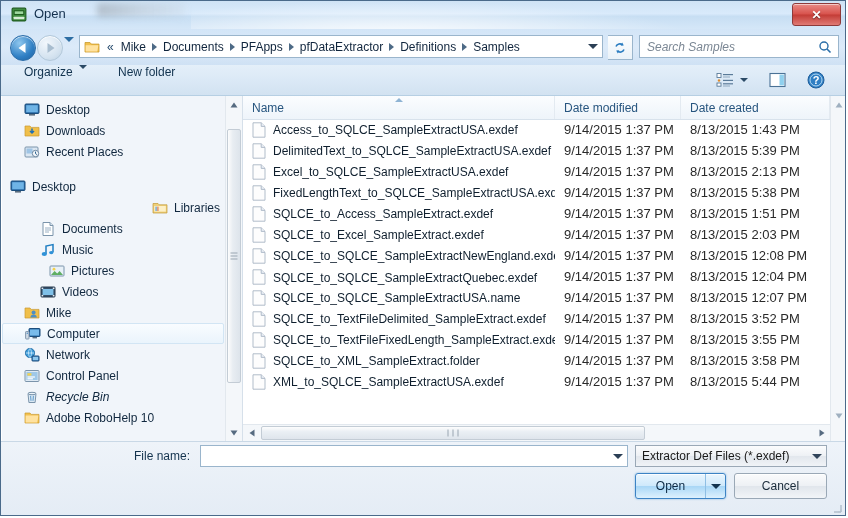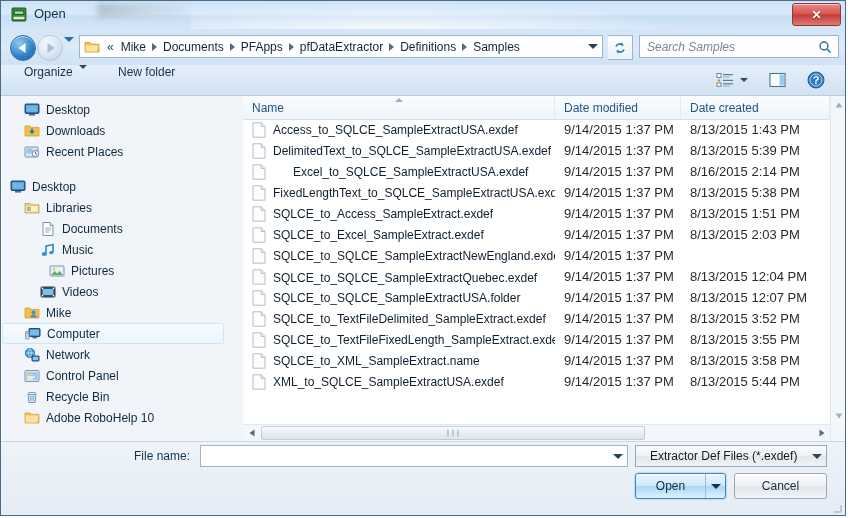--- a/index.html
+++ b/index.html
@@ -222,21 +222,20 @@
     position: absolute; left: 0; top: 95px;
     width: 846px; height: 345px;
     background: #fff;
   }
   .sidebar {
     position: absolute; left: 1px; top: 0;
     width: 240px; height: 345px;
     background: #f1f5fa;
     border-right: 1px solid #d6e0ea;
     overflow: hidden;
-    padding-left: 36px;
   }
   .tree {
     position: absolute; left: 0; top: 3px;
     width: 222px;
   }
   .tree-item {
     height: 21px;
     display: flex; align-items: center;
     font-size: 12px; color: #11283f;
     cursor: pointer;
@@ -418,21 +417,21 @@
   .filter-combo {
     position: absolute; left: 634px; top: 444px;
     width: 192px; height: 22px;
     border: 1px solid #9aa8b6;
     background: linear-gradient(to bottom,#fbfcfd 0%,#eef1f5 48%,#e2e7ed 52%,#f0f3f7 100%);
     box-sizing: border-box;
     display: flex; align-items: center;
     cursor: pointer;
   }
   .filter-text {
-    flex: 1; margin-left: 14px;
+    flex: 1; margin-left: 6px;
     font-size: 12px; color: #1a1a1a;
     white-space: nowrap; overflow: hidden;
   }
   .filter-caret {
     width: 18px; display: flex; align-items: center; justify-content: center;
     flex: none;
   }
   .filter-caret .tri-down { border-top-color: #30445a; }
 
   .open-split {
@@ -639,21 +638,21 @@
           <div class="tree-item" style="padding-left: 8px;">
             <span class="tree-icon">
               <svg width="16" height="16" viewBox="0 0 16 16">
                 <rect x="1" y="2" width="14" height="9.5" rx="1" fill="#2b6ca8" stroke="#1b4d7d"></rect>
                 <rect x="2.2" y="3.2" width="11.6" height="7" fill="#6fb4e6"></rect>
                 <rect x="5" y="12" width="6" height="1.6" fill="#5b6e80"></rect>
               </svg>
             </span>
             <span class="tree-label">Desktop</span>
           </div>
-          <div class="tree-item" style="padding-left: 22px;">
+          <div class="tree-item" style="padding-left: 22px; justify-content: flex-end;">
             <span class="tree-icon">
               <svg width="16" height="16" viewBox="0 0 16 16">
                 <path d="M1 3.5h5l1.2 1.3H15V13H1z" fill="#efd07a" stroke="#c09a38" stroke-width="0.7"></path>
                 <rect x="2.2" y="6" width="11.6" height="5.6" fill="#fdf0c6"></rect>
                 <rect x="3.4" y="6.6" width="1.4" height="4.4" fill="#6fa8d8"></rect>
                 <rect x="5.2" y="6.6" width="1.4" height="4.4" fill="#e08a6a"></rect>
               </svg>
             </span>
             <span class="tree-label">Libraries</span>
           </div>
@@ -742,21 +741,21 @@
               <svg width="16" height="16" viewBox="0 0 16 16">
                 <rect x="1" y="2.5" width="14" height="11" rx="1" fill="#dfeaf4" stroke="#7b94ab"></rect>
                 <rect x="2.4" y="4" width="11.2" height="8" fill="#9fc8e8"></rect>
                 <rect x="3.4" y="5.2" width="4" height="2.4" fill="#f3d14e"></rect>
                 <rect x="3.4" y="8.4" width="7.5" height="1.2" fill="#fff"></rect>
                 <rect x="3.4" y="10.2" width="5.5" height="1.2" fill="#fff"></rect>
               </svg>
             </span>
             <span class="tree-label">Control Panel</span>
           </div>
-          <div class="tree-item" style="padding-left: 22px;">
+          <div class="tree-item" style="padding-left: 22px; font-style: italic;">
             <span class="tree-icon">
               <svg width="16" height="16" viewBox="0 0 16 16">
                 <path d="M4 4.5h8l-0.9 9H4.9z" fill="#dbe9f4" stroke="#7b94ab"></path>
                 <ellipse cx="8" cy="4.5" rx="4" ry="1.2" fill="#eef5fa" stroke="#7b94ab"></ellipse>
                 <path d="M6.6 6.8l0.4 5M9.4 6.8l-0.4 5" stroke="#4d8ec4" stroke-width="0.9"></path>
               </svg>
             </span>
             <span class="tree-label">Recycle Bin</span>
           </div>
           <div class="tree-item" style="padding-left: 22px;">
@@ -823,29 +822,29 @@
               <svg class="file-icon" viewBox="0 0 14 16">
                 <path d="M1 0.8h8.2L13 4.4V15.2H1z" fill="#fdfdfd" stroke="#a8b6c4" stroke-width="0.9"></path>
                 <path d="M9.2 0.8v3.6H13" fill="#e9eef4" stroke="#a8b6c4" stroke-width="0.9"></path>
               </svg>
               <span>DelimitedText_to_SQLCE_SampleExtractUSA.exdef</span>
             </div>
             <div class="fcell" style="width: 126px;">9/14/2015 1:37 PM</div>
             <div class="fcell" style="width: 149px;">8/13/2015 5:39 PM</div>
           </div>
           <div class="frow">
-            <div class="fcell-name" style="width: 312px; gap: 20px;">
+            <div class="fcell-name" style="width: 312px;">
               <svg class="file-icon" viewBox="0 0 14 16">
                 <path d="M1 0.8h8.2L13 4.4V15.2H1z" fill="#fdfdfd" stroke="#a8b6c4" stroke-width="0.9"></path>
                 <path d="M9.2 0.8v3.6H13" fill="#e9eef4" stroke="#a8b6c4" stroke-width="0.9"></path>
               </svg>
               <span>Excel_to_SQLCE_SampleExtractUSA.exdef</span>
             </div>
             <div class="fcell" style="width: 126px;">9/14/2015 1:37 PM</div>
-            <div class="fcell" style="width: 149px;">8/16/2015 2:14 PM</div>
+            <div class="fcell" style="width: 149px;">8/13/2015 2:13 PM</div>
           </div>
           <div class="frow">
             <div class="fcell-name" style="width: 312px;">
               <svg class="file-icon" viewBox="0 0 14 16">
                 <path d="M1 0.8h8.2L13 4.4V15.2H1z" fill="#fdfdfd" stroke="#a8b6c4" stroke-width="0.9"></path>
                 <path d="M9.2 0.8v3.6H13" fill="#e9eef4" stroke="#a8b6c4" stroke-width="0.9"></path>
               </svg>
               <span>FixedLengthText_to_SQLCE_SampleExtractUSA.exdef</span>
             </div>
             <div class="fcell" style="width: 126px;">9/14/2015 1:37 PM</div>
@@ -875,39 +874,40 @@
           </div>
           <div class="frow">
             <div class="fcell-name" style="width: 312px;">
               <svg class="file-icon" viewBox="0 0 14 16">
                 <path d="M1 0.8h8.2L13 4.4V15.2H1z" fill="#fdfdfd" stroke="#a8b6c4" stroke-width="0.9"></path>
                 <path d="M9.2 0.8v3.6H13" fill="#e9eef4" stroke="#a8b6c4" stroke-width="0.9"></path>
               </svg>
               <span>SQLCE_to_SQLCE_SampleExtractNewEngland.exdef</span>
             </div>
             <div class="fcell" style="width: 126px;">9/14/2015 1:37 PM</div>
+            <div class="fcell" style="width: 149px;">8/13/2015 12:08 PM</div>
           </div>
           <div class="frow">
             <div class="fcell-name" style="width: 312px; align-items: flex-end;">
               <svg class="file-icon" viewBox="0 0 14 16">
                 <path d="M1 0.8h8.2L13 4.4V15.2H1z" fill="#fdfdfd" stroke="#a8b6c4" stroke-width="0.9"></path>
                 <path d="M9.2 0.8v3.6H13" fill="#e9eef4" stroke="#a8b6c4" stroke-width="0.9"></path>
               </svg>
               <span>SQLCE_to_SQLCE_SampleExtractQuebec.exdef</span>
             </div>
             <div class="fcell" style="width: 126px;">9/14/2015 1:37 PM</div>
             <div class="fcell" style="width: 149px;">8/13/2015 12:04 PM</div>
           </div>
           <div class="frow">
             <div class="fcell-name" style="width: 312px;">
               <svg class="file-icon" viewBox="0 0 14 16">
                 <path d="M1 0.8h8.2L13 4.4V15.2H1z" fill="#fdfdfd" stroke="#a8b6c4" stroke-width="0.9"></path>
                 <path d="M9.2 0.8v3.6H13" fill="#e9eef4" stroke="#a8b6c4" stroke-width="0.9"></path>
               </svg>
-              <span>SQLCE_to_SQLCE_SampleExtractUSA.folder</span>
+              <span>SQLCE_to_SQLCE_SampleExtractUSA.name</span>
             </div>
             <div class="fcell" style="width: 126px;">9/14/2015 1:37 PM</div>
             <div class="fcell" style="width: 149px;">8/13/2015 12:07 PM</div>
           </div>
           <div class="frow">
             <div class="fcell-name" style="width: 312px;">
               <svg class="file-icon" viewBox="0 0 14 16">
                 <path d="M1 0.8h8.2L13 4.4V15.2H1z" fill="#fdfdfd" stroke="#a8b6c4" stroke-width="0.9"></path>
                 <path d="M9.2 0.8v3.6H13" fill="#e9eef4" stroke="#a8b6c4" stroke-width="0.9"></path>
               </svg>
@@ -926,21 +926,21 @@
             </div>
             <div class="fcell" style="width: 126px;">9/14/2015 1:37 PM</div>
             <div class="fcell" style="width: 149px;">8/13/2015 3:55 PM</div>
           </div>
           <div class="frow">
             <div class="fcell-name" style="width: 312px;">
               <svg class="file-icon" viewBox="0 0 14 16">
                 <path d="M1 0.8h8.2L13 4.4V15.2H1z" fill="#fdfdfd" stroke="#a8b6c4" stroke-width="0.9"></path>
                 <path d="M9.2 0.8v3.6H13" fill="#e9eef4" stroke="#a8b6c4" stroke-width="0.9"></path>
               </svg>
-              <span>SQLCE_to_XML_SampleExtract.name</span>
+              <span>SQLCE_to_XML_SampleExtract.folder</span>
             </div>
             <div class="fcell" style="width: 126px;">9/14/2015 1:37 PM</div>
             <div class="fcell" style="width: 149px;">8/13/2015 3:58 PM</div>
           </div>
           <div class="frow">
             <div class="fcell-name" style="width: 312px;">
               <svg class="file-icon" viewBox="0 0 14 16">
                 <path d="M1 0.8h8.2L13 4.4V15.2H1z" fill="#fdfdfd" stroke="#a8b6c4" stroke-width="0.9"></path>
                 <path d="M9.2 0.8v3.6H13" fill="#e9eef4" stroke="#a8b6c4" stroke-width="0.9"></path>
               </svg>

